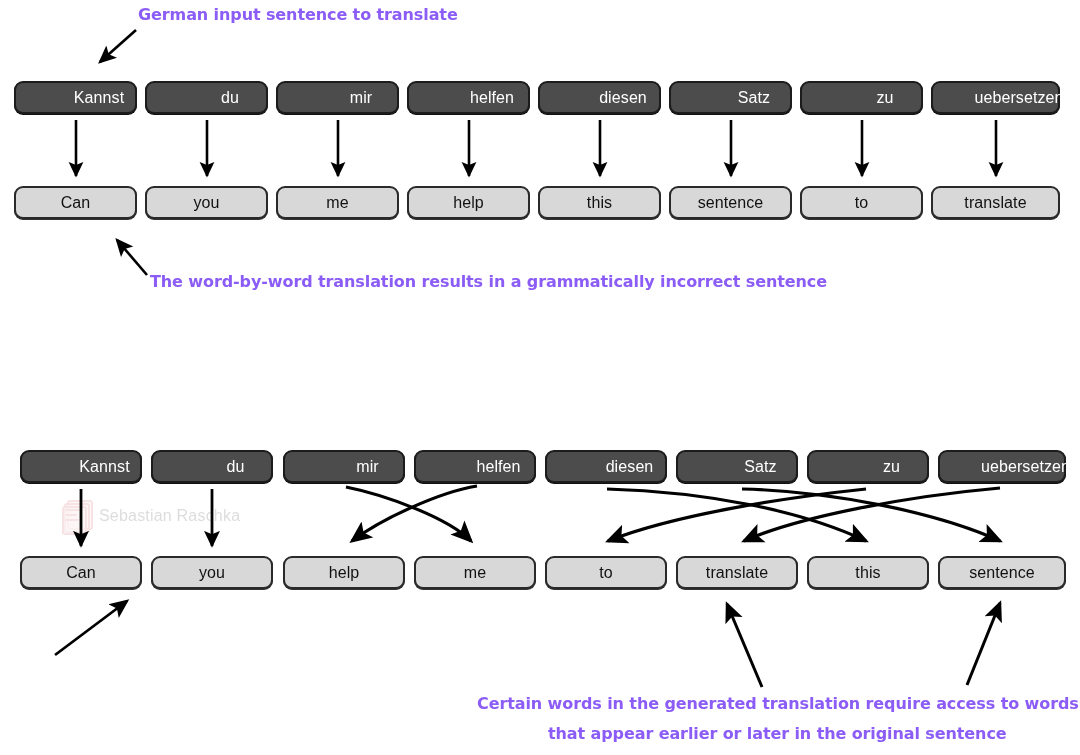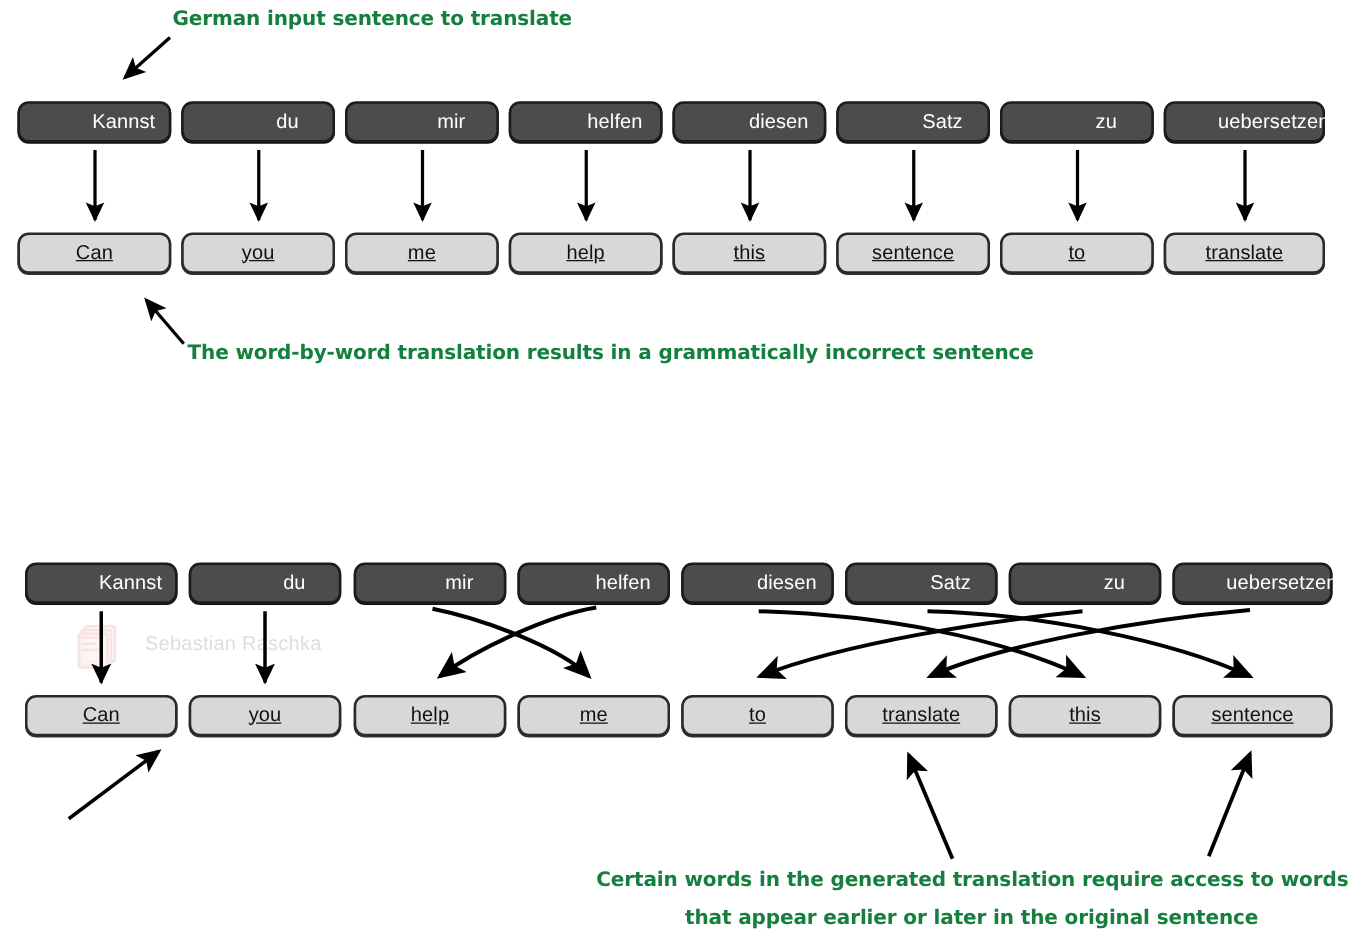--- a/index.html
+++ b/index.html
@@ -29,42 +29,41 @@
     color:#ffffff;
     border:2px solid #1c1c1c;
     box-shadow:0 1px 0 #111;
     padding-left:47px;
   }
   .tok.tgt{
     background:#d8d8d8;
     color:#111111;
     border:2px solid #2a2a2a;
     box-shadow:0 1px 0 #333;
-    text-decoration:underline;
   }
 
   
   .cap{
     position:absolute;
     font-family:"DejaVu Sans", sans-serif;
     font-weight:bold;
-    color:#15803d;
+    color:#8b5cf6;
     font-size:15.5px;
     white-space:nowrap;
     letter-spacing:-.1px;
   }
   .cap.big{font-size:16px;}
 
   
   svg.overlay{position:absolute;left:0;top:0;width:1080px;height:755px;pointer-events:none;}
 
   
   .wm{
     position:absolute;
-    display:flex;align-items:center;gap:24px;
+    display:flex;align-items:center;gap:7px;
     opacity:.30;
   }
   .wm-name{
     font-family:"Liberation Sans", sans-serif;
     font-size:16px;
     color:#8f8f8f;
     letter-spacing:.2px;
     white-space:nowrap;
   }
   .wm-logo{

